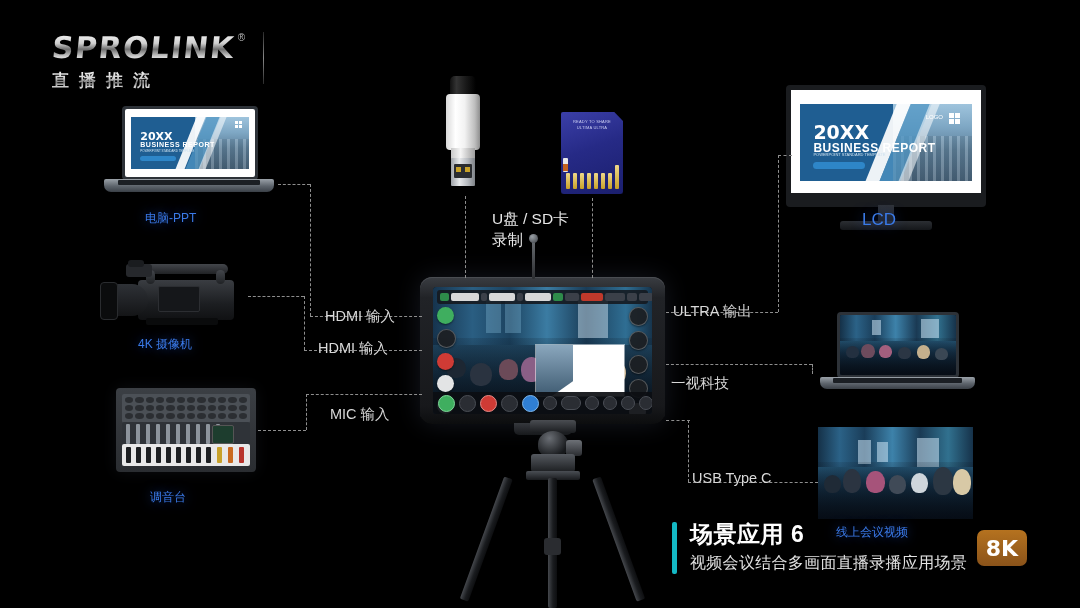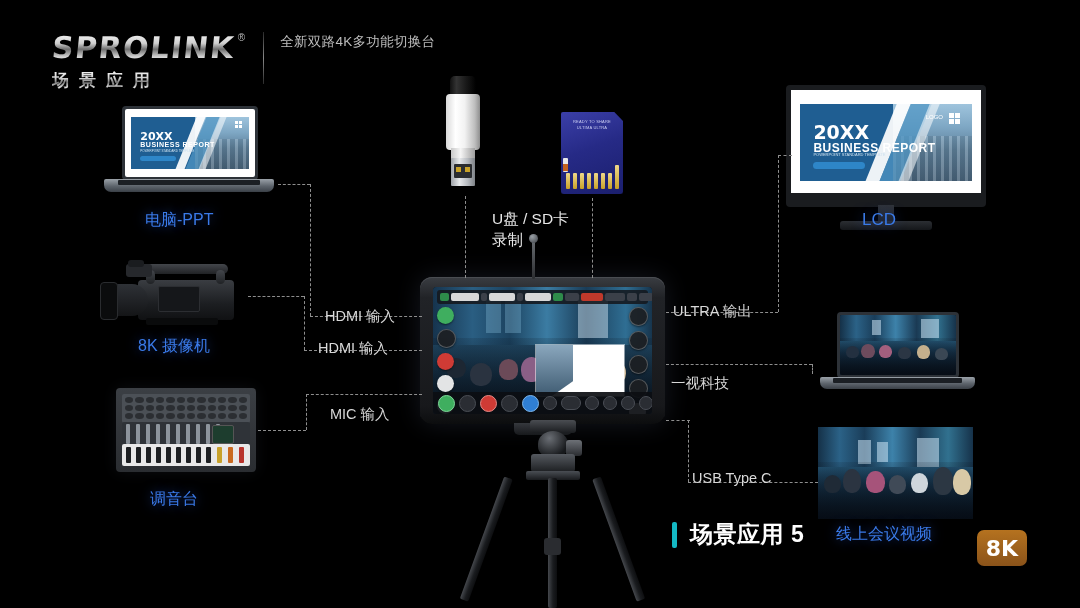--- a/index.html
+++ b/index.html
@@ -25,21 +25,21 @@
   }
   .vdiv{width:1px;height:52px;background:linear-gradient(180deg,#2a2a2a,#888,#2a2a2a);margin:2px 16px 0 0;}
   .model-wrap{display:flex;flex-direction:column;}
   .model{
     font-size:31px;font-weight:800;letter-spacing:0.5px;
     background:linear-gradient(180deg,#ffffff 0%,#d6d6d6 42%,#777 60%,#e2e2e2 82%,#9a9a9a 100%);
     -webkit-background-clip:text;background-clip:text;color:transparent;
     font-family:"DejaVu Sans","Liberation Sans",sans-serif;
   }
   .model-sub{font-size:13.5px;color:#bdbdbd;margin-top:3px;letter-spacing:.3px;}
-  .lbl-b{position:absolute;color:#3a7ae8;font-size:16px;white-space:nowrap;font-weight:400;
+  .lbl-b{position:absolute;color:#3a7ae8;font-size:12px;white-space:nowrap;font-weight:400;
        text-shadow:0 0 12px rgba(40,90,220,.6);}
   .conn{position:absolute;color:#d8d8d8;font-size:14.5px;white-space:nowrap;}
   .dash-h{position:absolute;border-top:1.5px dashed #8e8e8e;}
   .dash-v{position:absolute;border-left:1.5px dashed #8e8e8e;}
 
   
   .laptop{position:absolute;}
   .lt-lid{position:absolute;border-radius:4px;background:#2d3238;padding:3px;box-sizing:border-box;}
   .lt-screen{width:100%;height:100%;border-radius:2px;overflow:hidden;position:relative;background:#0d1a26;}
   .lt-base{position:absolute;background:linear-gradient(180deg,#9aa1a8,#5d646c 55%,#3a4047);
@@ -218,25 +218,24 @@
 <body>
 
 <div id="stage">
 
   <div class="hdr">
     <div class="brand">
       <div class="brand-top">
         <div class="brand-name">SPROLINK</div>
         <div class="reg">®</div>
       </div>
-      <div class="brand-cn">场景应用</div>
+      <div class="brand-cn">直播推流</div>
     </div>
     <div class="vdiv"></div>
     <div class="model-wrap">
-      <div class="model-sub">全新双路4K多功能切换台</div>
     </div>
   </div>
 
   <div class="laptop" style="left:104px;top:106px;width:170px;height:88px;">
     <div class="lt-lid" style="left:18px;top:0;width:136px;height:74px;">
       <div class="lt-screen">
         <div class="slide">
           <div class="topbar" style="top:4%;height:10%;"></div>
           <div class="band" style="top:12%;height:76%;">
             <div class="photo"></div>
@@ -272,21 +271,21 @@
     <div class="lens" style="left:6px;top:26px;width:44px;height:32px;"></div>
     <div class="lenshood" style="left:2px;top:24px;width:16px;height:36px;"></div>
     <div class="handle" style="left:46px;top:6px;width:84px;height:10px;"></div>
     <div class="handle" style="left:48px;top:12px;width:9px;height:14px;"></div>
     <div class="handle" style="left:118px;top:12px;width:9px;height:14px;"></div>
     <div class="vf" style="left:28px;top:6px;width:26px;height:13px;"></div>
     <div class="mic" style="left:30px;top:2px;width:16px;height:7px;"></div>
     <div class="lcd" style="left:60px;top:28px;width:40px;height:24px;"></div>
     <div class="strip" style="left:48px;top:60px;width:72px;height:7px;"></div>
   </div>
-  <div class="lbl-b" style="left:138px;top:336px;">8K 摄像机</div>
+  <div class="lbl-b" style="left:138px;top:336px;">4K 摄像机</div>
 
   <div class="mixer" style="left:116px;top:388px;width:140px;height:84px;">
     <div class="mx-top">
       <div class="mx-knobs">
         <i></i>
           <i></i>
           <i></i>
           <i></i>
           <i></i>
           <i></i>
@@ -568,18 +567,19 @@
   <div class="conn" style="left:325px;top:307px;">HDMI 输入</div>
   <div class="conn" style="left:318px;top:339px;">HDMI 输入</div>
   <div class="conn" style="left:330px;top:405px;">MIC 输入</div>
   <div class="conn" style="left:673px;top:302px;">ULTRA 输出</div>
   <div class="conn" style="left:671px;top:374px;">一视科技</div>
   <div class="conn" style="left:692px;top:470px;">USB Type C</div>
 
   <div class="foot">
     <div class="bar"></div>
     <div>
-      <div class="t1">场景应用 5</div>
+      <div class="t1">场景应用 6</div>
+      <div class="t2">视频会议结合多画面直播录播应用场景</div>
     </div>
   </div>
   <div class="badge4k">8K</div>
 
 </div>
 
 </body></html>

